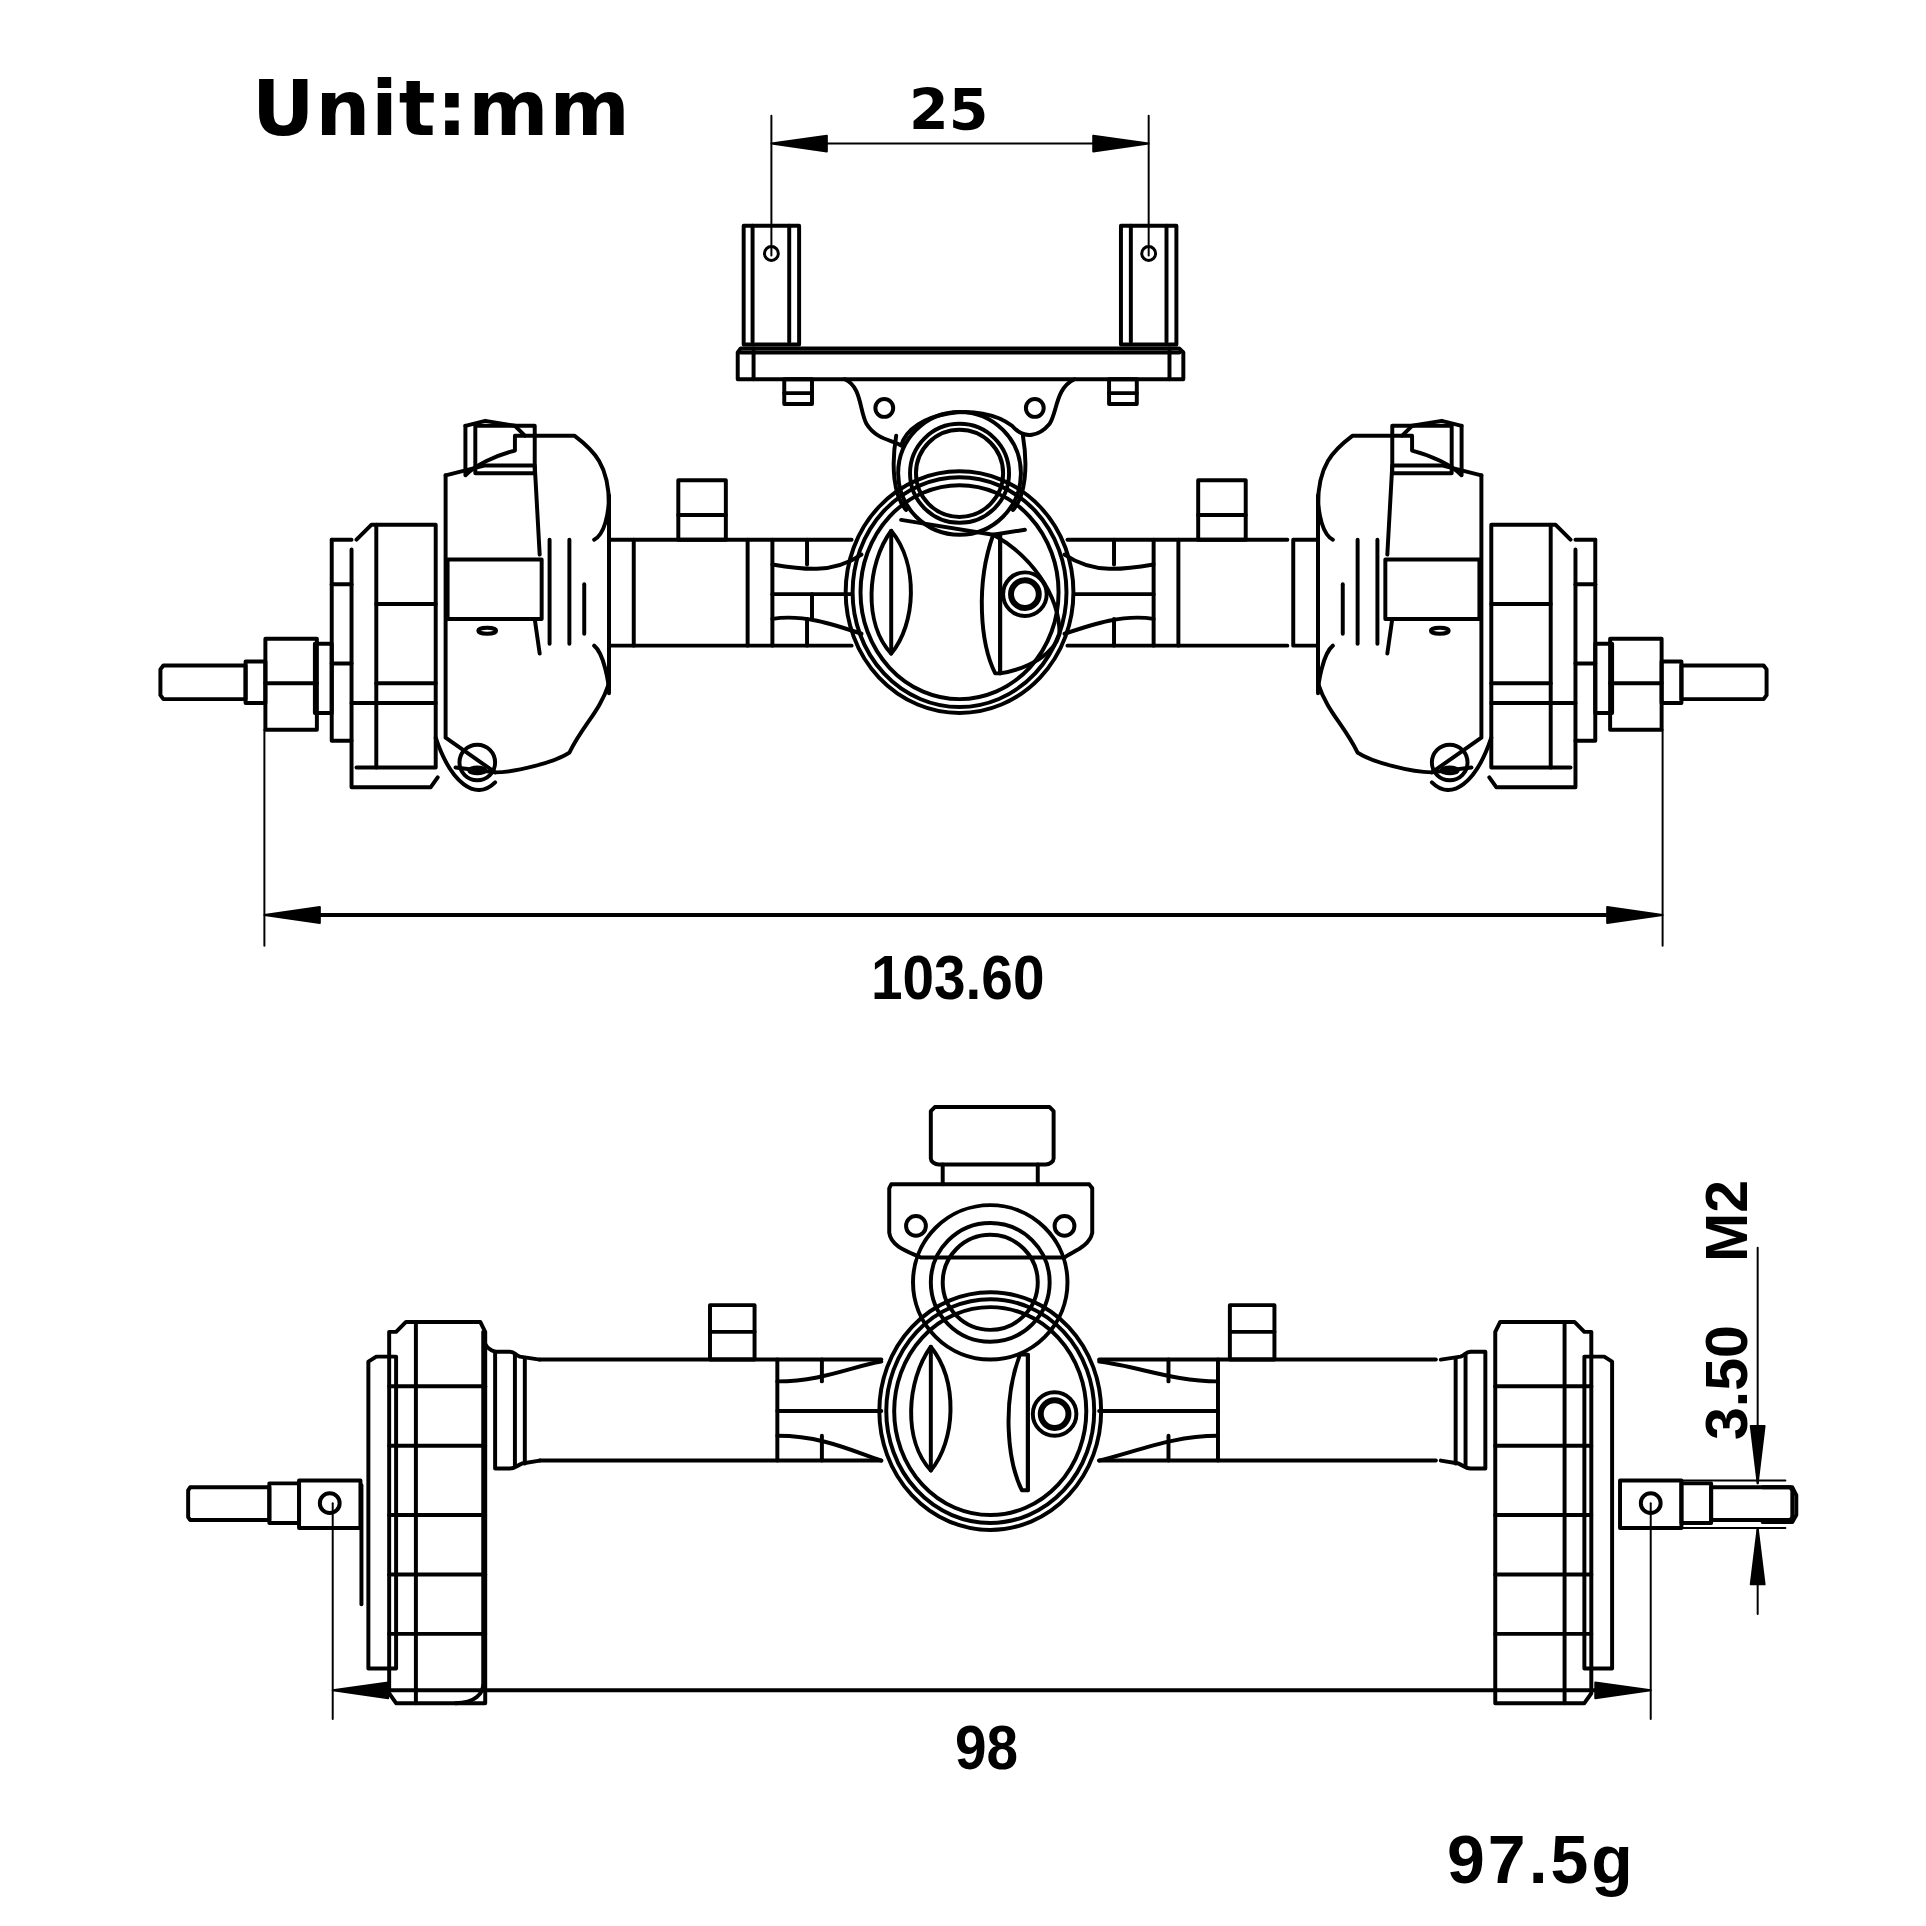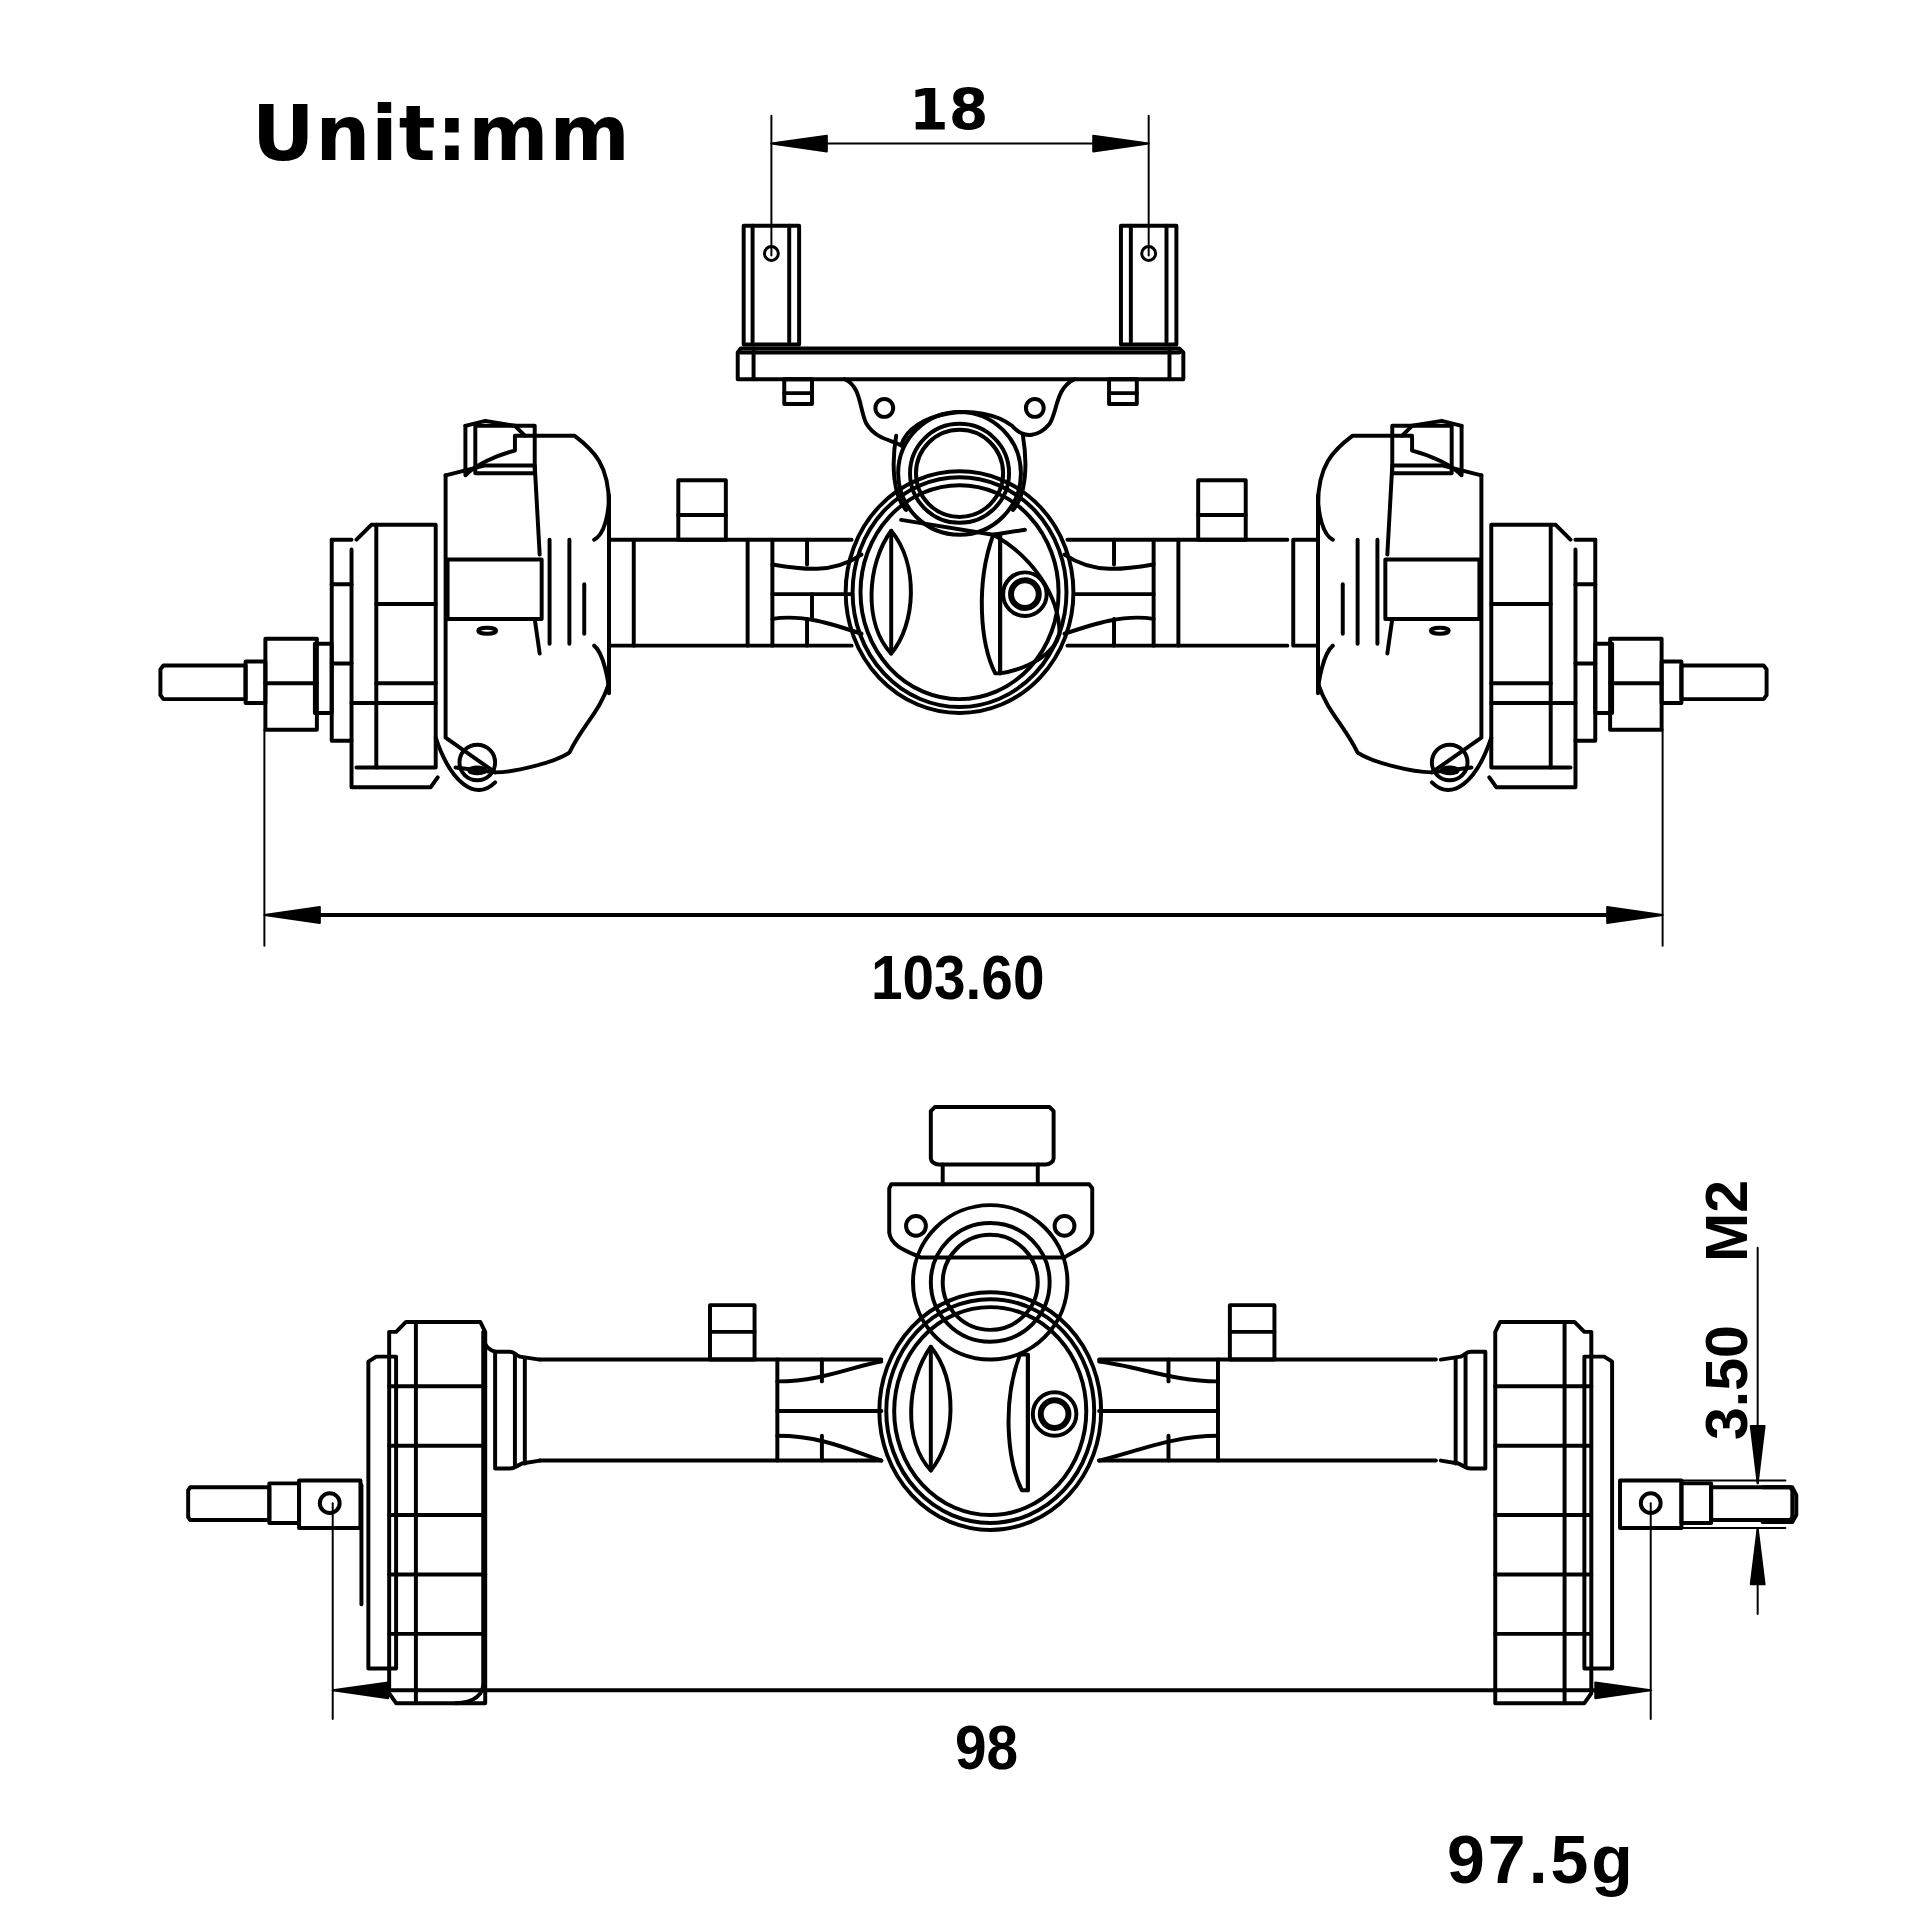--- a/index.html
+++ b/index.html
@@ -1,18 +1,18 @@
 <!DOCTYPE html>
 <html><head>
 <meta charset="utf-8">
 <style>
   html, body { margin: 0; padding: 0; background: #ffffff; }
   body { width: 1927px; height: 1927px; position: relative; overflow: hidden; font-family: "Liberation Sans", sans-serif; }
   .label { position: absolute; color: #000; font-weight: bold; font-family: "Liberation Sans", sans-serif; white-space: nowrap; }
-  #unit-label { left: 252px; top: 89px; font-size: 77px; font-family: "DejaVu Sans", sans-serif; letter-spacing: 1px; text-align: center; }
+  #unit-label { left: 252px; top: 64px; font-size: 77px; font-family: "DejaVu Sans", sans-serif; letter-spacing: 1px; text-align: center; }
   #dim-28 { left: 909px; top: 77px; font-size: 57px; font-family: "DejaVu Sans", sans-serif; }
   #dim-103 { left: 871px; top: 941px; font-size: 63px; transform: scaleX(0.9); transform-origin: left top; }
   #dim-98 { left: 955px; top: 1711px; font-size: 63px; transform: scaleX(0.9); transform-origin: left top; }
   #dim-350 { left: 1693px; top: 1440px; font-size: 59px; transform: rotate(-90deg); transform-origin: left top; }
   #dim-m2 { left: 1693px; top: 1262px; font-size: 59px; transform: rotate(-90deg); transform-origin: left top; }
   #weight-label { left: 1447px; top: 1820px; font-size: 68px; letter-spacing: 3px; }
   svg { position: absolute; left: 0; top: 0; }
 </style>
 </head>
 <body>
@@ -279,19 +279,19 @@
       <line x1="1690" y1="1495" x2="1803" y2="1495"></line>
       <line x1="1690" y1="1543" x2="1803" y2="1543"></line>
       <polygon points="1775,1543 1768,1600 1782,1600" fill="#000"></polygon>
       <line x1="1775" y1="1545" x2="1775" y2="1630"></line>
       <path d="M1780 1502 L1810 1502 L1814 1510 L1814 1530 L1810 1537 L1780 1537" stroke-width="4"></path>
     </g>
   </g>
 </svg>
 
 <div class="label" id="unit-label">Unit:mm</div>
-<div class="label" id="dim-28">18</div>
+<div class="label" id="dim-28">25</div>
 <div class="label" id="dim-103">103.60</div>
 <div class="label" id="dim-98">98</div>
 <div class="label" id="dim-350">3.50</div>
 <div class="label" id="dim-m2">M2</div>
 <div class="label" id="weight-label">97.5g</div>
 
 
 </body></html>

